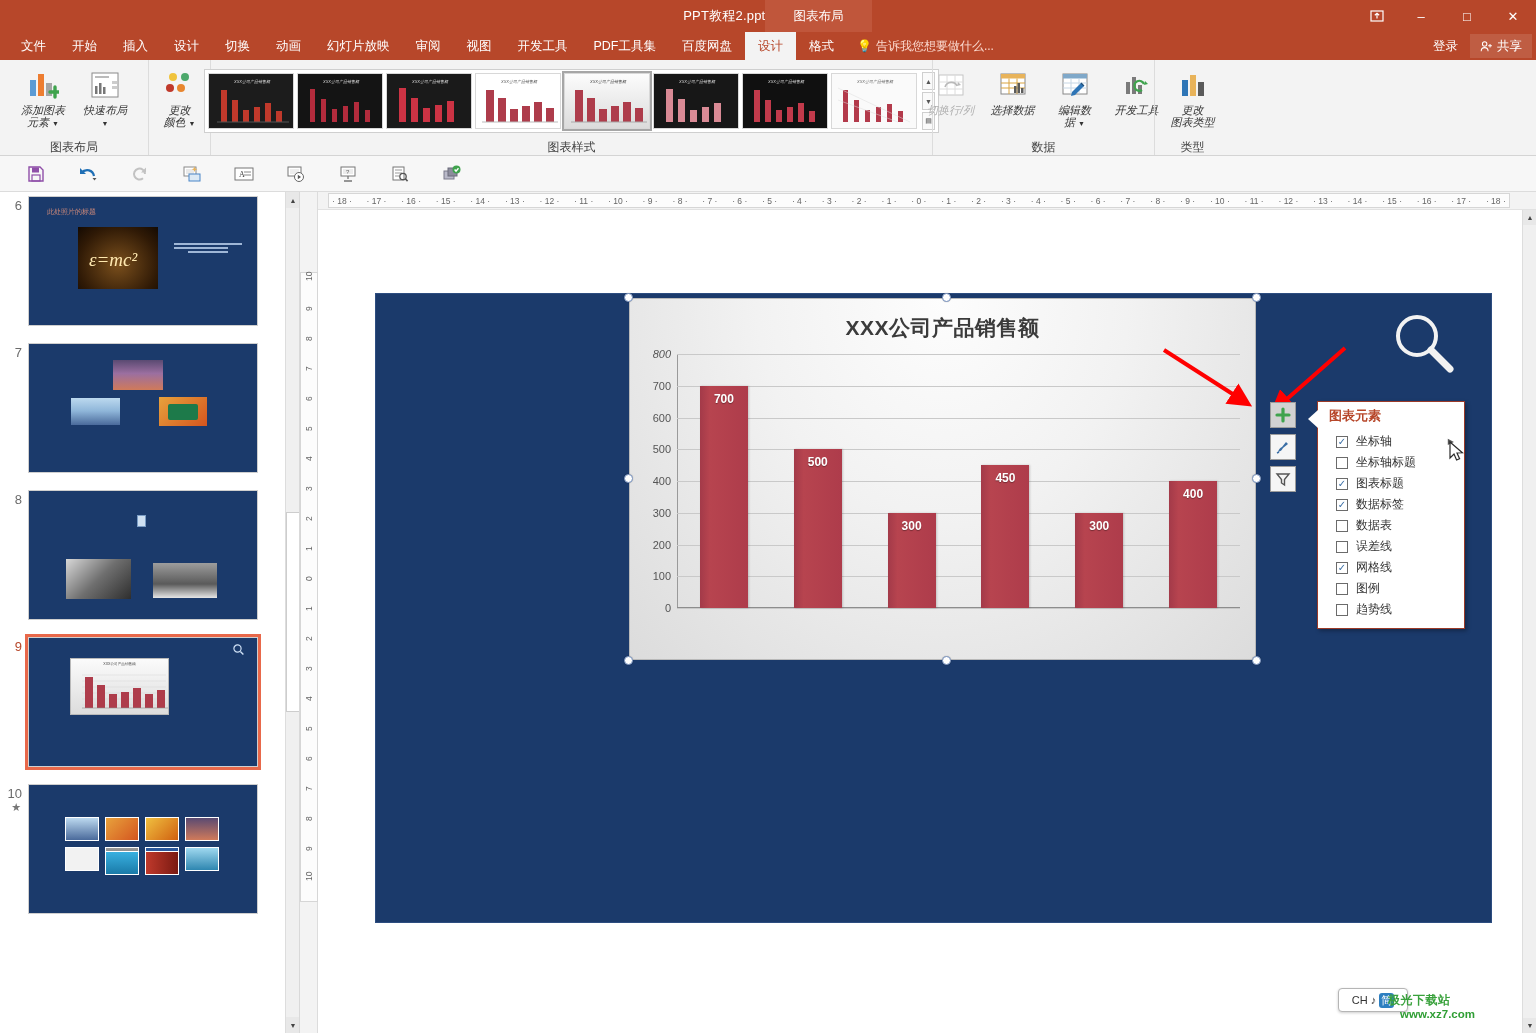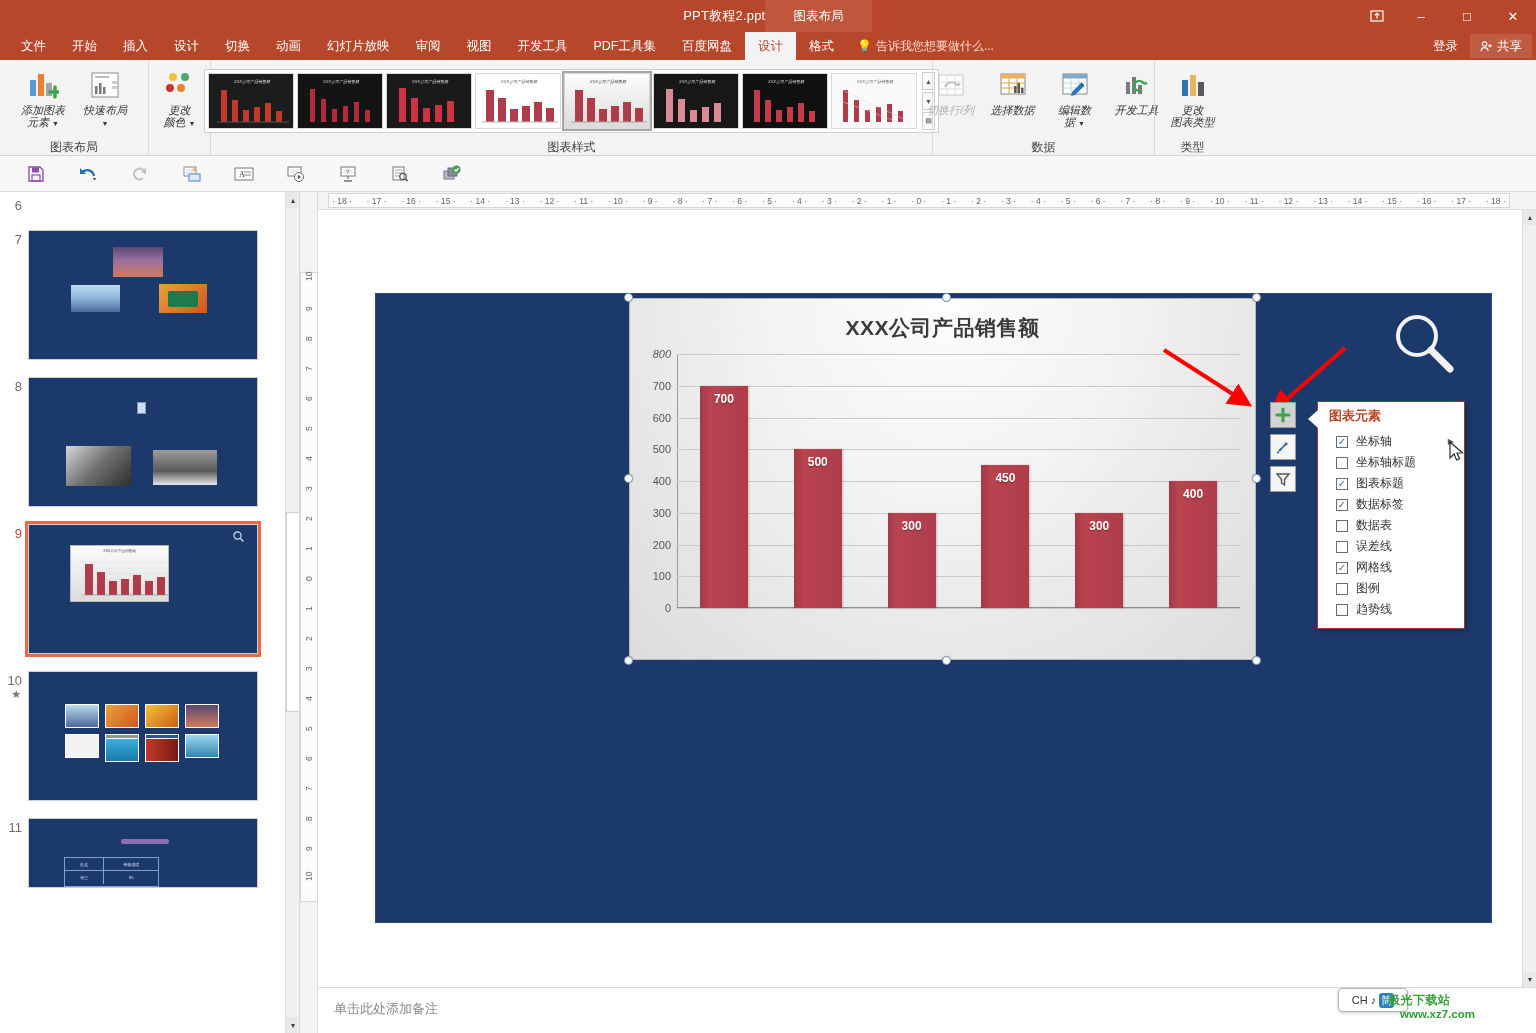--- a/index.html
+++ b/index.html
@@ -565,20 +565,30 @@
       </svg>
   </div>
 </div>
 
 <div class="main">
 
   <div class="thumbpane">
 
     <div class="thumb-row" style="margin-top:-2px;">
       <div class="thumb-num">6</div>
+      <div class="thumb">
+        <div style="position:absolute;left:18px;top:10px;font-size:7px;color:#D08A7A;">此处照片的标题</div>
+        <div style="position:absolute;left:49px;top:30px;width:80px;height:62px;background:radial-gradient(ellipse at 50% 60%, #7a4f1c 0%, #301a06 70%, #140a02 100%);"></div>
+        <div style="position:absolute;left:60px;top:52px;font-size:19px;color:#FFE9B0;font-family:'Liberation Serif',serif;font-style:italic;">ε=mc²</div>
+        <div style="position:absolute;left:145px;top:46px;width:68px;">
+            <div style="height:2px;background:#9fb6d6;margin-bottom:2px;"></div>
+            <div style="height:2px;background:#9fb6d6;width:80%;margin-bottom:2px;"></div>
+            <div style="height:2px;background:#9fb6d6;width:60%;margin:0 auto;"></div>
+          </div>
+      </div>
     </div>
 
     <div class="thumb-row" style="margin-top:11px;">
       <div class="thumb-num">7</div>
       <div class="thumb">
         <div style="position:absolute;left:84px;top:16px;width:50px;height:30px;background:linear-gradient(180deg,#5a4a72,#9b6fa0 45%,#d07a5a);"></div>
         <div style="position:absolute;left:42px;top:54px;width:49px;height:27px;background:linear-gradient(180deg,#bcd9ef,#8fb6d9 48%,#4a6a9b);"></div>
         <div style="position:absolute;left:130px;top:53px;width:48px;height:29px;background:linear-gradient(135deg,#e8a23c,#d4551f);display:flex;align-items:center;justify-content:center;">
             <div style="width:30px;height:16px;background:#1d7a4a;border-radius:2px;"></div>
           </div>
@@ -640,36 +650,20 @@
           <div style="height:24px;background:#2b579A;border:1px solid #fff;"></div>
           <div style="height:24px;background:linear-gradient(180deg,#9fd8ef,#2e86b0);border:1px solid #fff;"></div>
         </div>
         <div style="position:absolute;left:76px;top:66px;display:grid;grid-template-columns:repeat(2,34px);gap:6px;">
           <div style="height:24px;background:linear-gradient(180deg,#39b0e0,#1a7aa8);border:1px solid #fff;"></div>
           <div style="height:24px;background:linear-gradient(90deg,#c0392b,#7a1a12);border:1px solid #fff;"></div>
         </div>
       </div>
     </div>
 
-    <div class="thumb-row" style="margin-top:11px;">
-      <div class="thumb-num">11</div>
-      <div class="thumb" style="height:70px;">
-        <div style="position:absolute;left:92px;top:20px;width:48px;height:5px;background:#8a6fb5;border-radius:2px;"></div>
-        <div style="position:absolute;left:35px;top:38px;width:95px;height:30px;border:1px solid #7fa0cc;">
-          <div style="display:flex;height:13px;border-bottom:1px solid #7fa0cc;">
-              <div style="flex:1;border-right:1px solid #7fa0cc;font-size:4px;color:#cfe0f5;text-align:center;line-height:13px;">姓名</div>
-              <div style="flex:1.4;font-size:4px;color:#cfe0f5;text-align:center;line-height:13px;">考核成绩</div>
-            </div>
-          <div style="display:flex;height:13px;">
-              <div style="flex:1;border-right:1px solid #7fa0cc;font-size:4px;color:#cfe0f5;text-align:center;line-height:13px;">张三</div>
-              <div style="flex:1.4;font-size:4px;color:#cfe0f5;text-align:center;line-height:13px;">85</div>
-            </div>
-        </div>
-      </div>
-    </div>
 
     <div class="tpane-scroll">
       <div class="arr">▲</div>
       <div class="thumbbar" style="top:320px;height:200px;"></div>
       <div class="arr" style="position:absolute;bottom:0;">▼</div>
     </div>
   </div>
 
   <div class="vruler">
     <div class="vruler-inner">
@@ -904,23 +898,20 @@
       <svg width="16" height="22" viewBox="0 0 16 22" style="position:absolute;left:1131px;top:231px;">
         <path d="M1 1l0 16 4-4 2.6 6 3-1.3L8 12l5.4-.2z" fill="#fff" stroke="#2a2a2a" stroke-width="1.2"></path>
       </svg>
 
       <div class="vscroll">
         <div class="arr">▲</div>
         <div class="arr" style="position:absolute;bottom:0;">▼</div>
       </div>
     </div>
 
-    <div class="notes">
-      <div class="notes-ph">单击此处添加备注</div>
-    </div>
   </div>
 </div>
 
 <div class="ime">
   <span>CH</span>
   <span>♪</span>
   <span style="background:#2d7fc1;color:#fff;border-radius:3px;padding:0 2px;">简</span>
 </div>
 <div class="wm">极光下载站</div>
 <div class="wm2">www.xz7.com</div>

